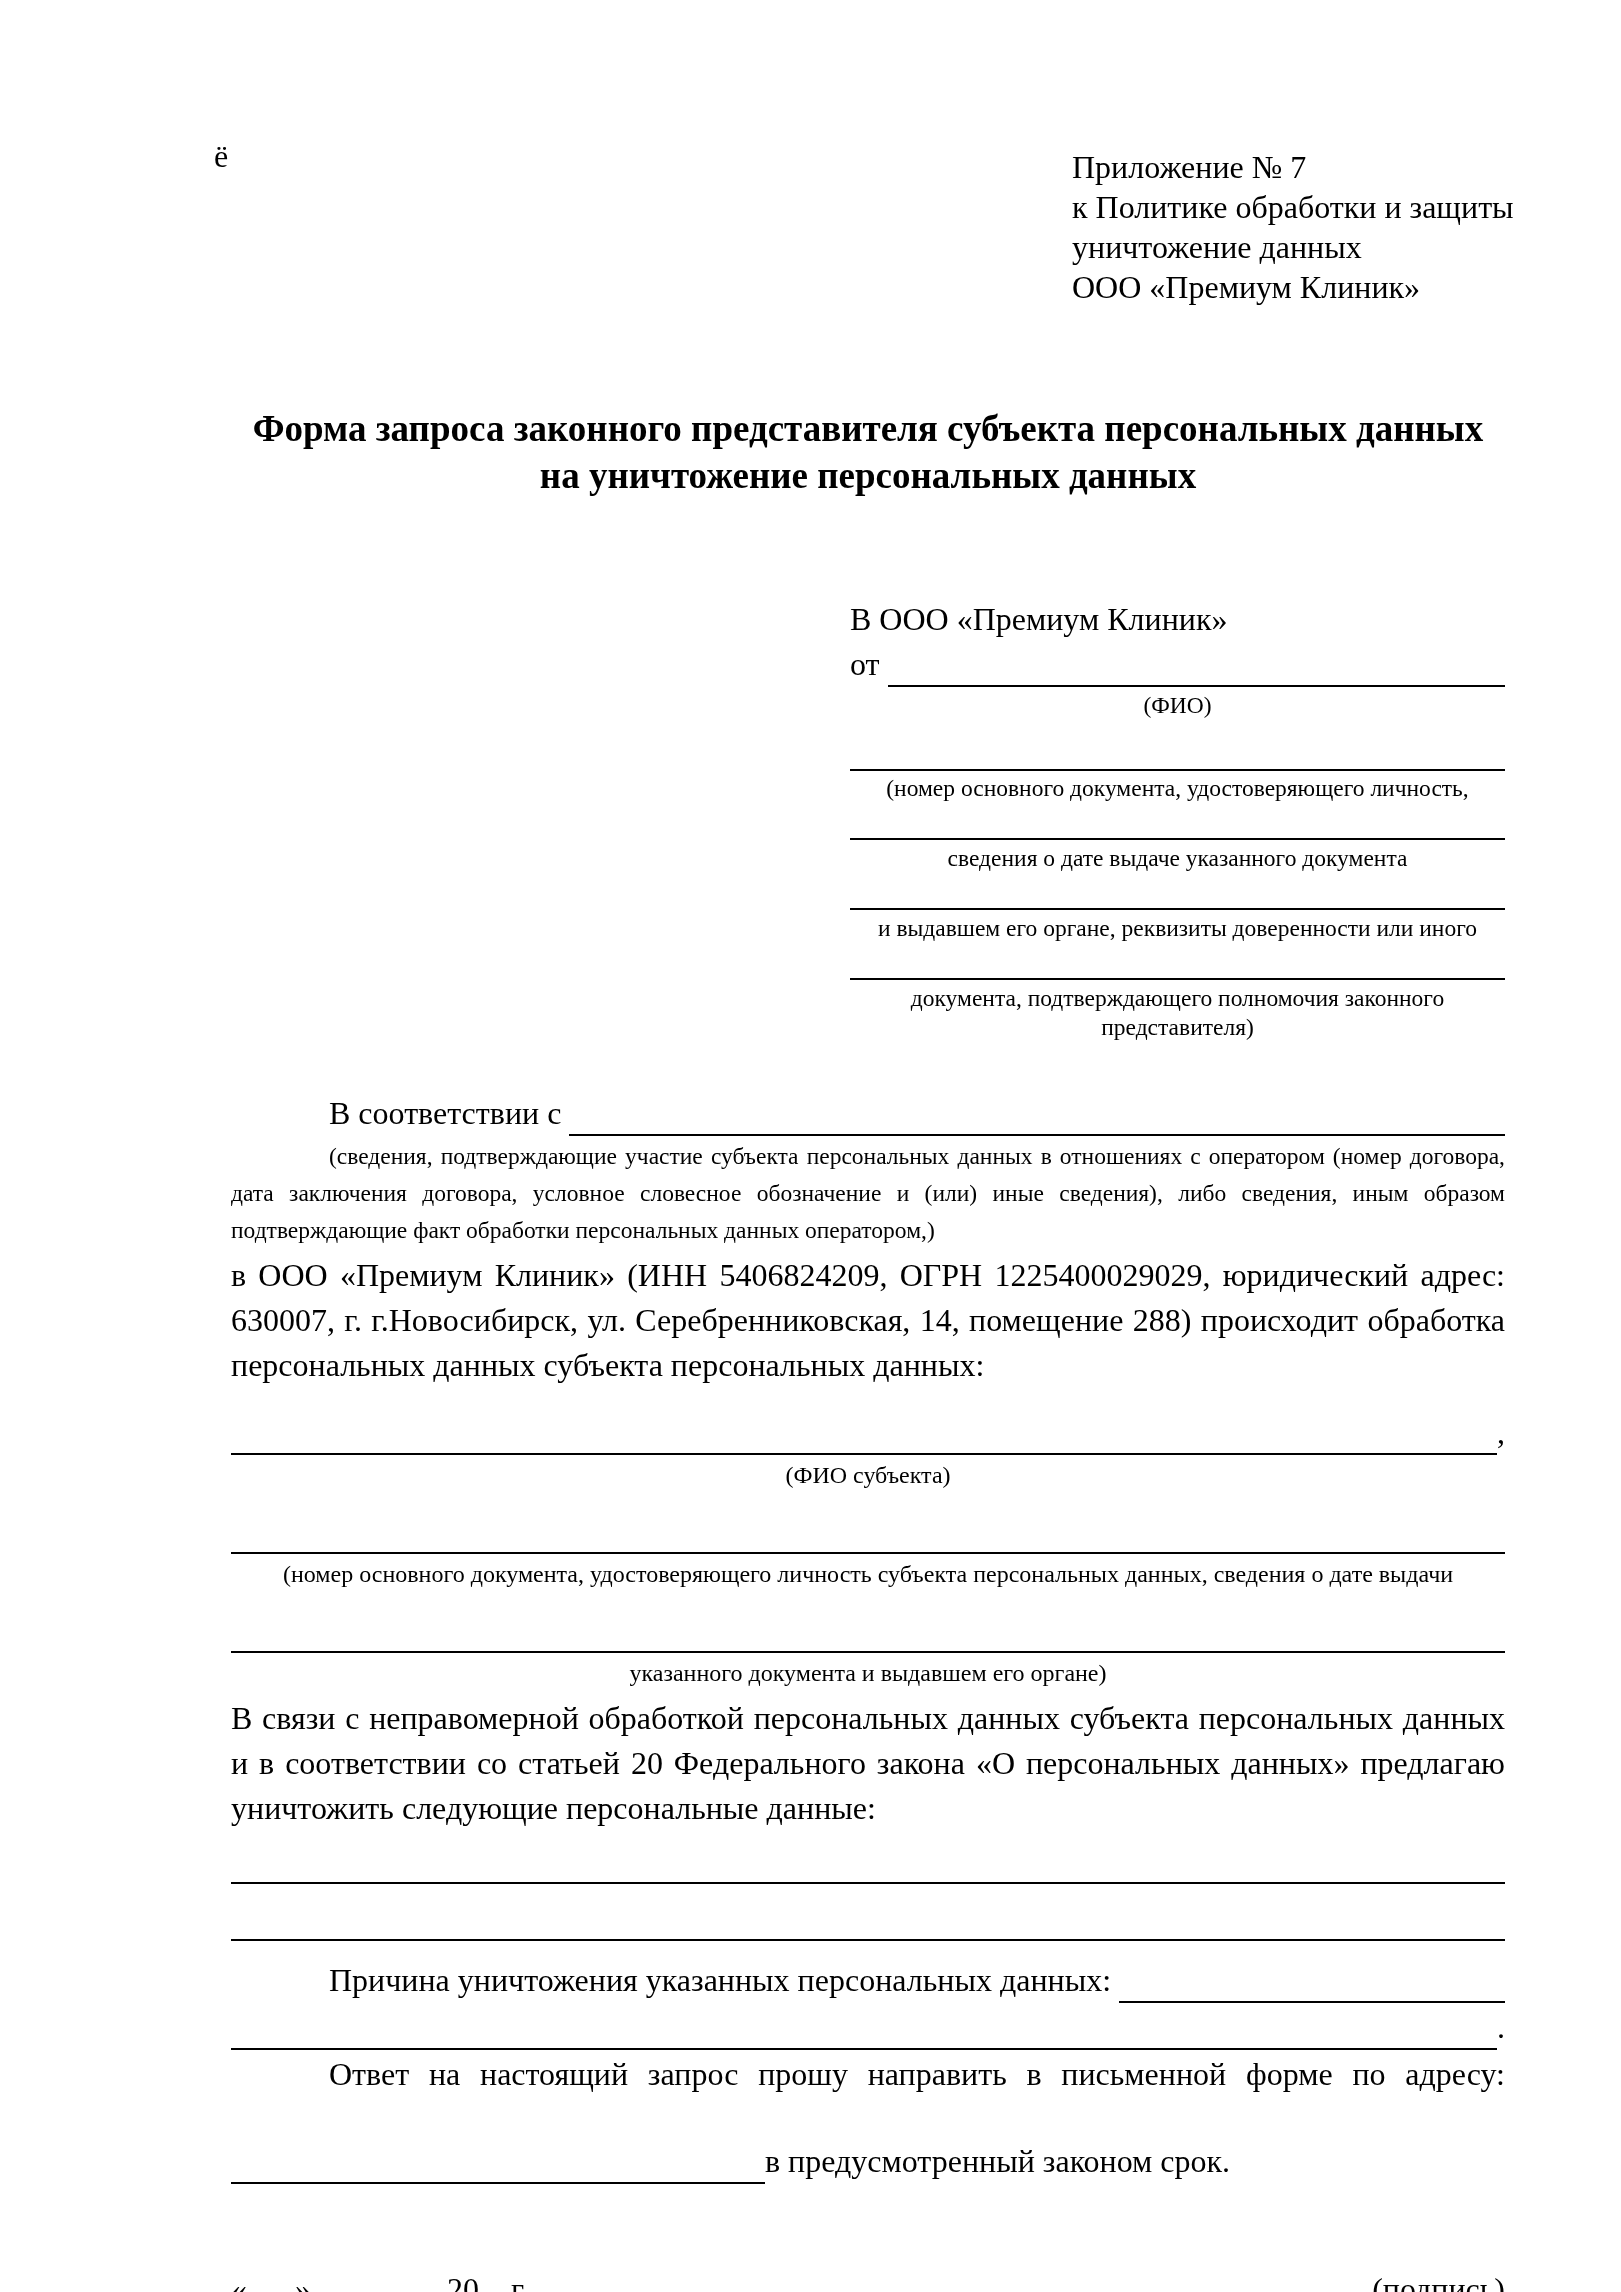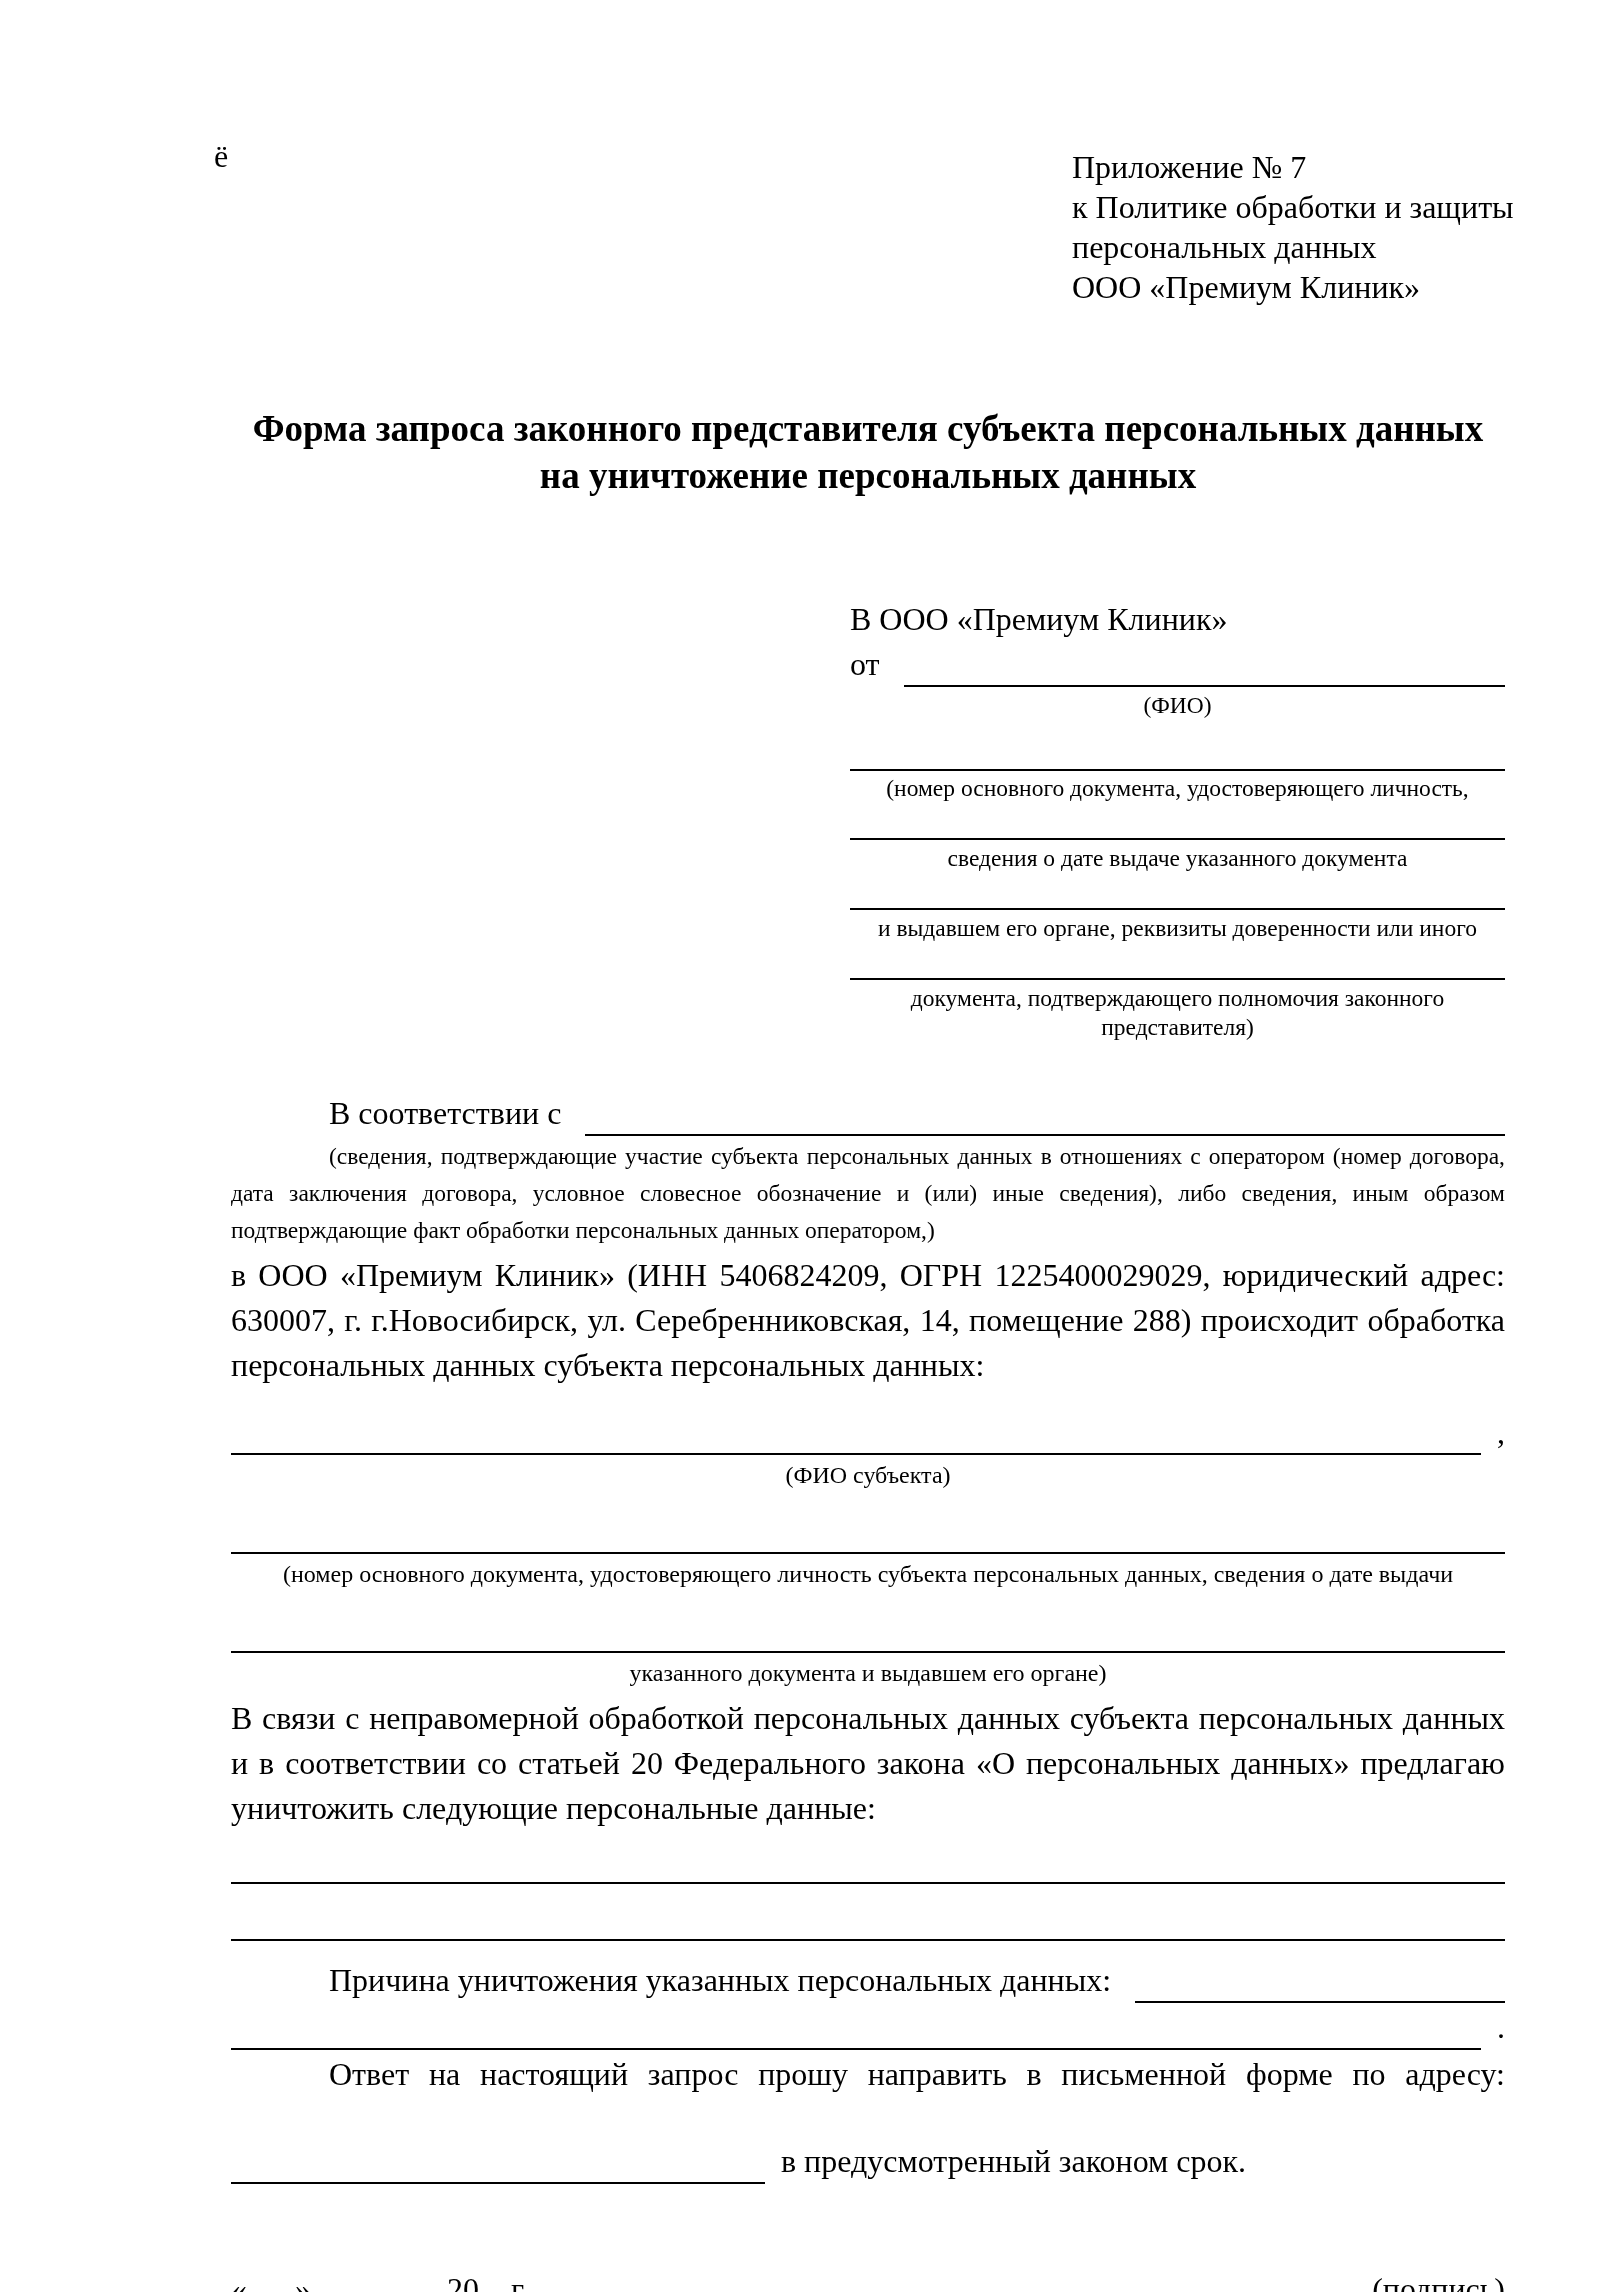--- a/index.html
+++ b/index.html
@@ -19,21 +19,21 @@
     position:absolute; left:214px; top:137px;
     font-size:32px; line-height:39px;
   }
   .header-note { margin-left:841px; line-height:40px; white-space:nowrap; }
   .title {
     margin-top:98px;
     font-size:37px; font-weight:bold; line-height:47px;
     text-align:center;
   }
   .addr { margin-top:98px; margin-left:619px; width:655px; }
-  .row { display:flex; align-items:flex-end;gap:16px; }
+  .row { display:flex; align-items:flex-end; }
   .row > span { white-space:pre; }
   .fill { flex:1 1 auto; border-bottom:2.9px solid #000; height:39px; }
   .fill-fixed { flex:0 0 auto; width:534px; border-bottom:2.9px solid #000; height:39px; }
   .blank { height:39px; border-bottom:2.9px solid #000; }
   .cap { font-size:23.5px; line-height:29px; text-align:center; padding-top:3.9px;font-family:Liberation Serif, serif; }
   .cap-wide { font-size:24px; line-height:29px; text-align:center; padding-top:5.9px; }
   .addr .from-row { height:45px; }
   .addr .blank { height:37px; }
   .acc-row { margin-top:49px; padding-left:98px; height:45px; }
   .fine {
@@ -64,21 +64,21 @@
 </head>
 <body>
 
 <div class="page">
 
   <div class="stray">ё</div>
 
   <div class="header-note">
     <div>Приложение № 7</div>
     <div>к Политике обработки и защиты</div>
-    <div>персональных данных</div>
+    <div>уничтожение данных</div>
     <div>ООО «Премиум Клиник»</div>
   </div>
 
   <div class="title">
     <div>Форма запроса законного представителя субъекта персональных данных</div>
     <div>на уничтожение персональных данных</div>
   </div>
 
   <div class="addr">
     <div>В ООО «Премиум Клиник»</div>

